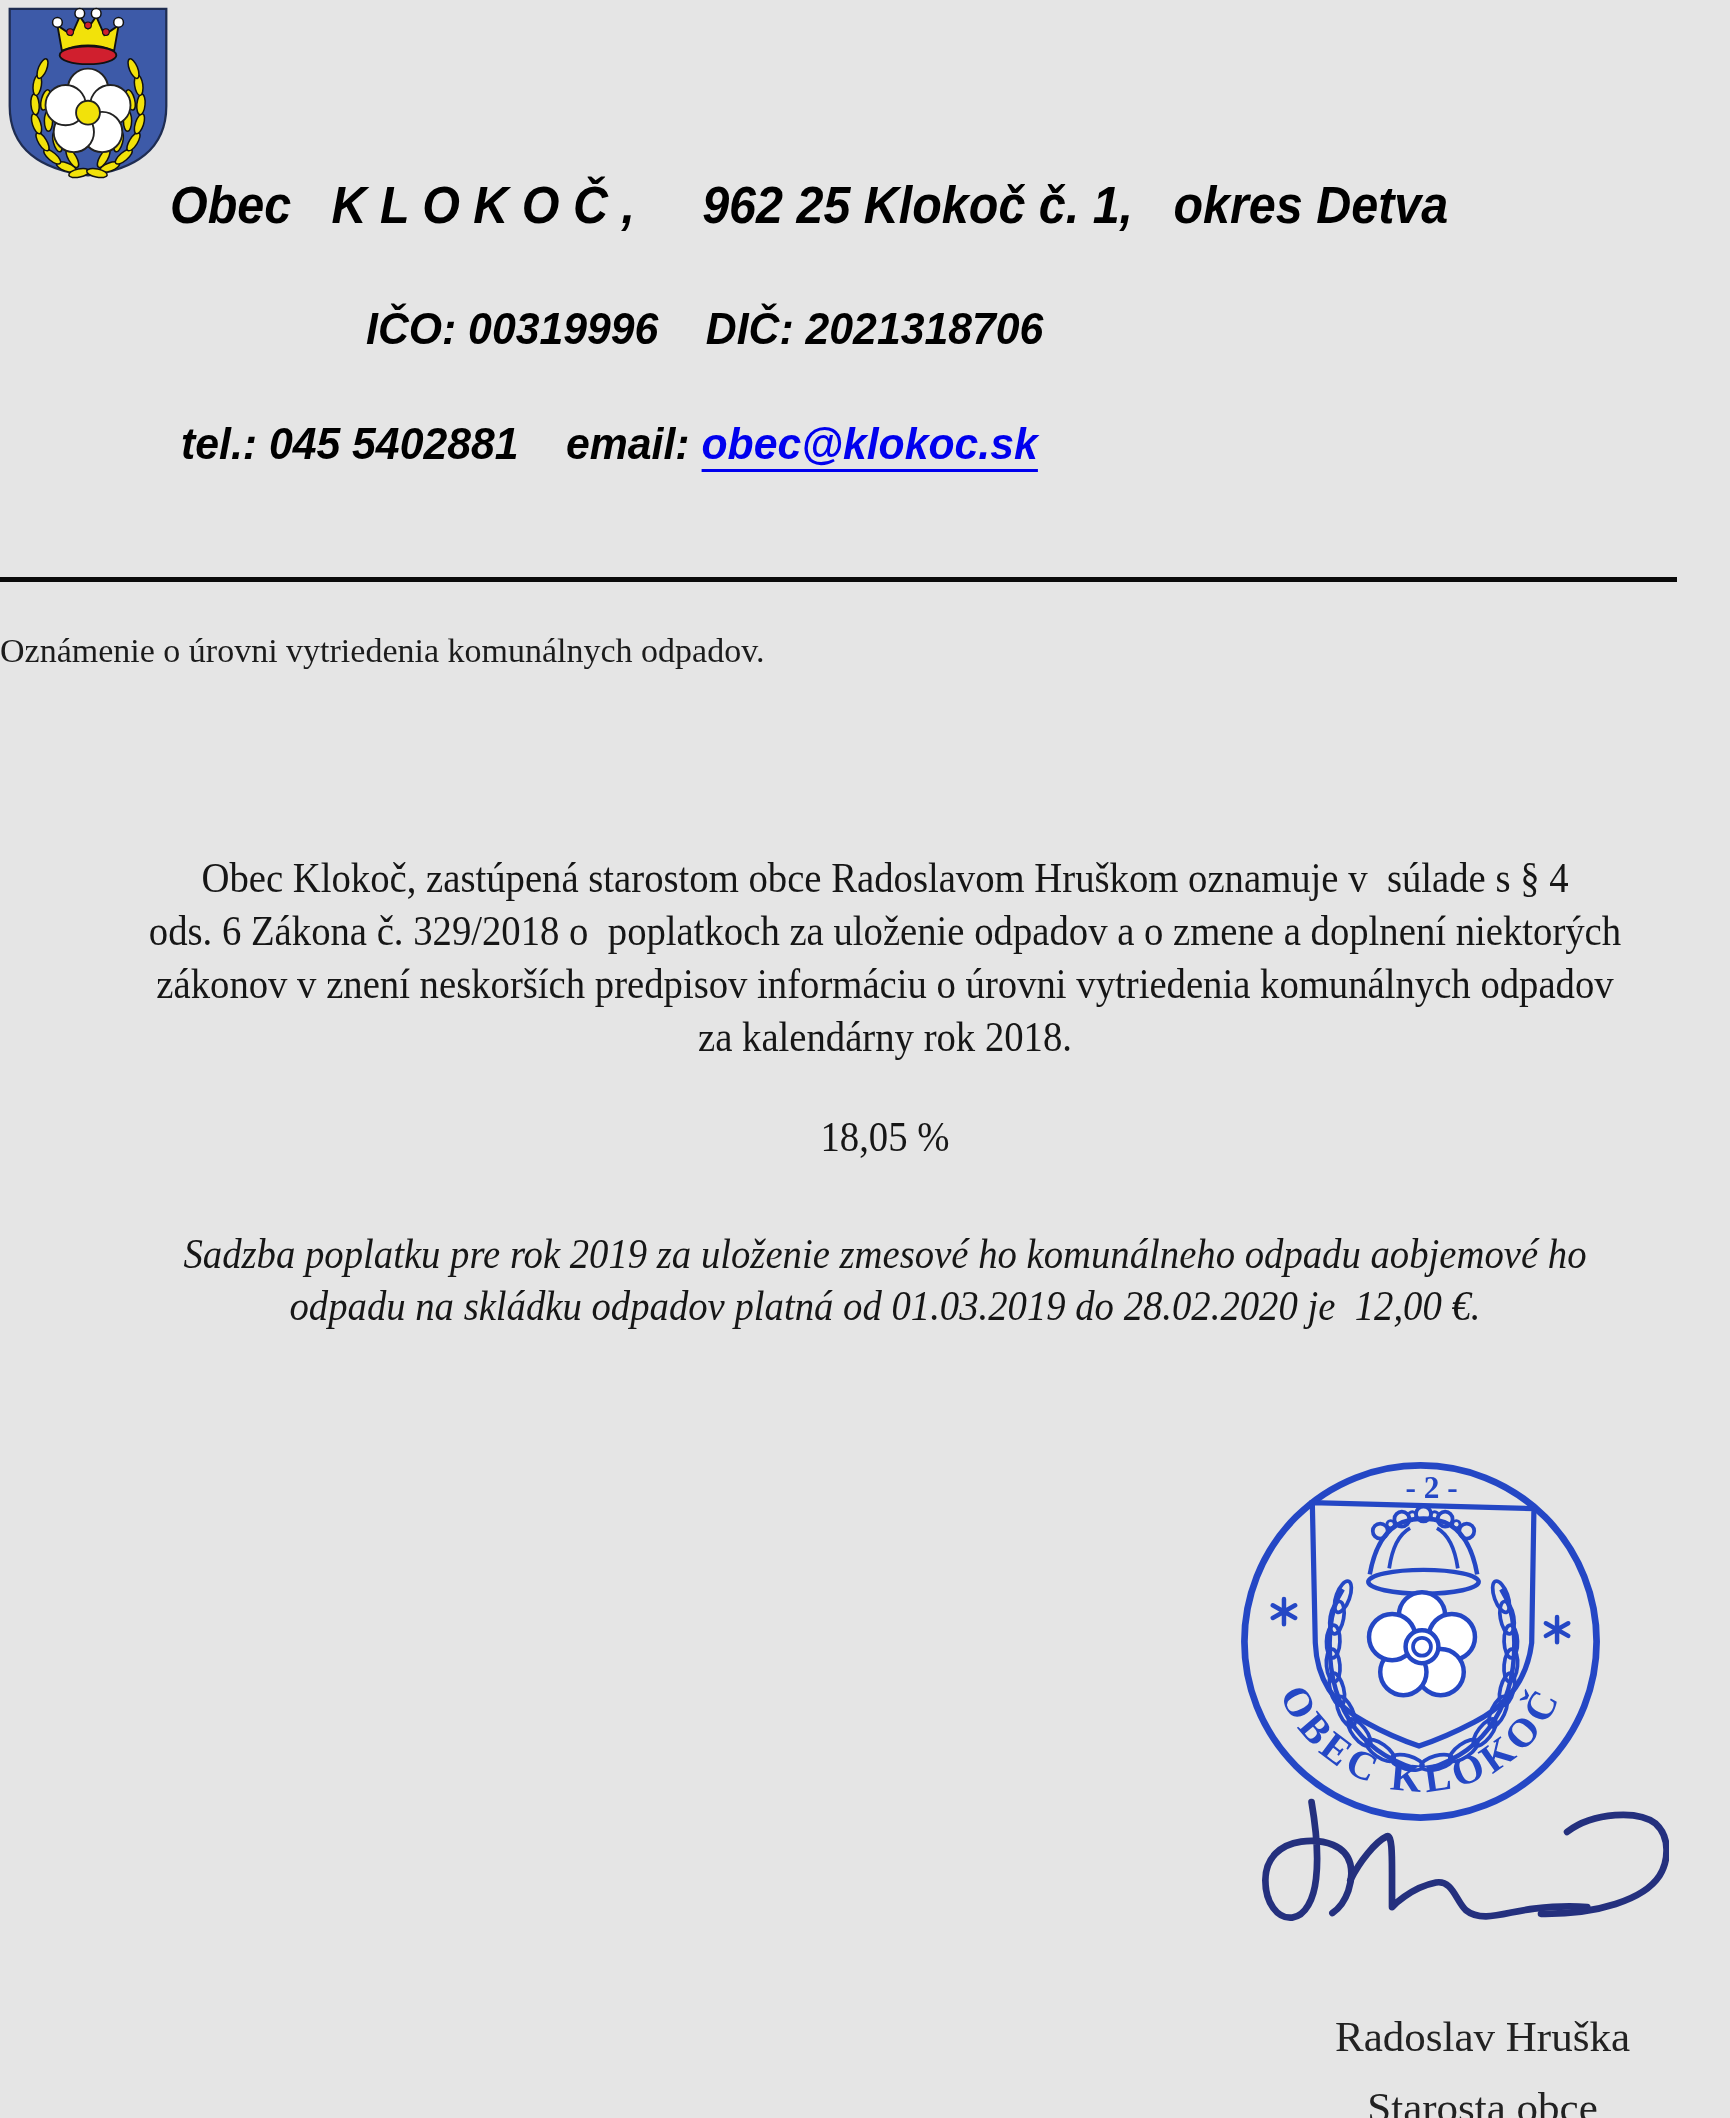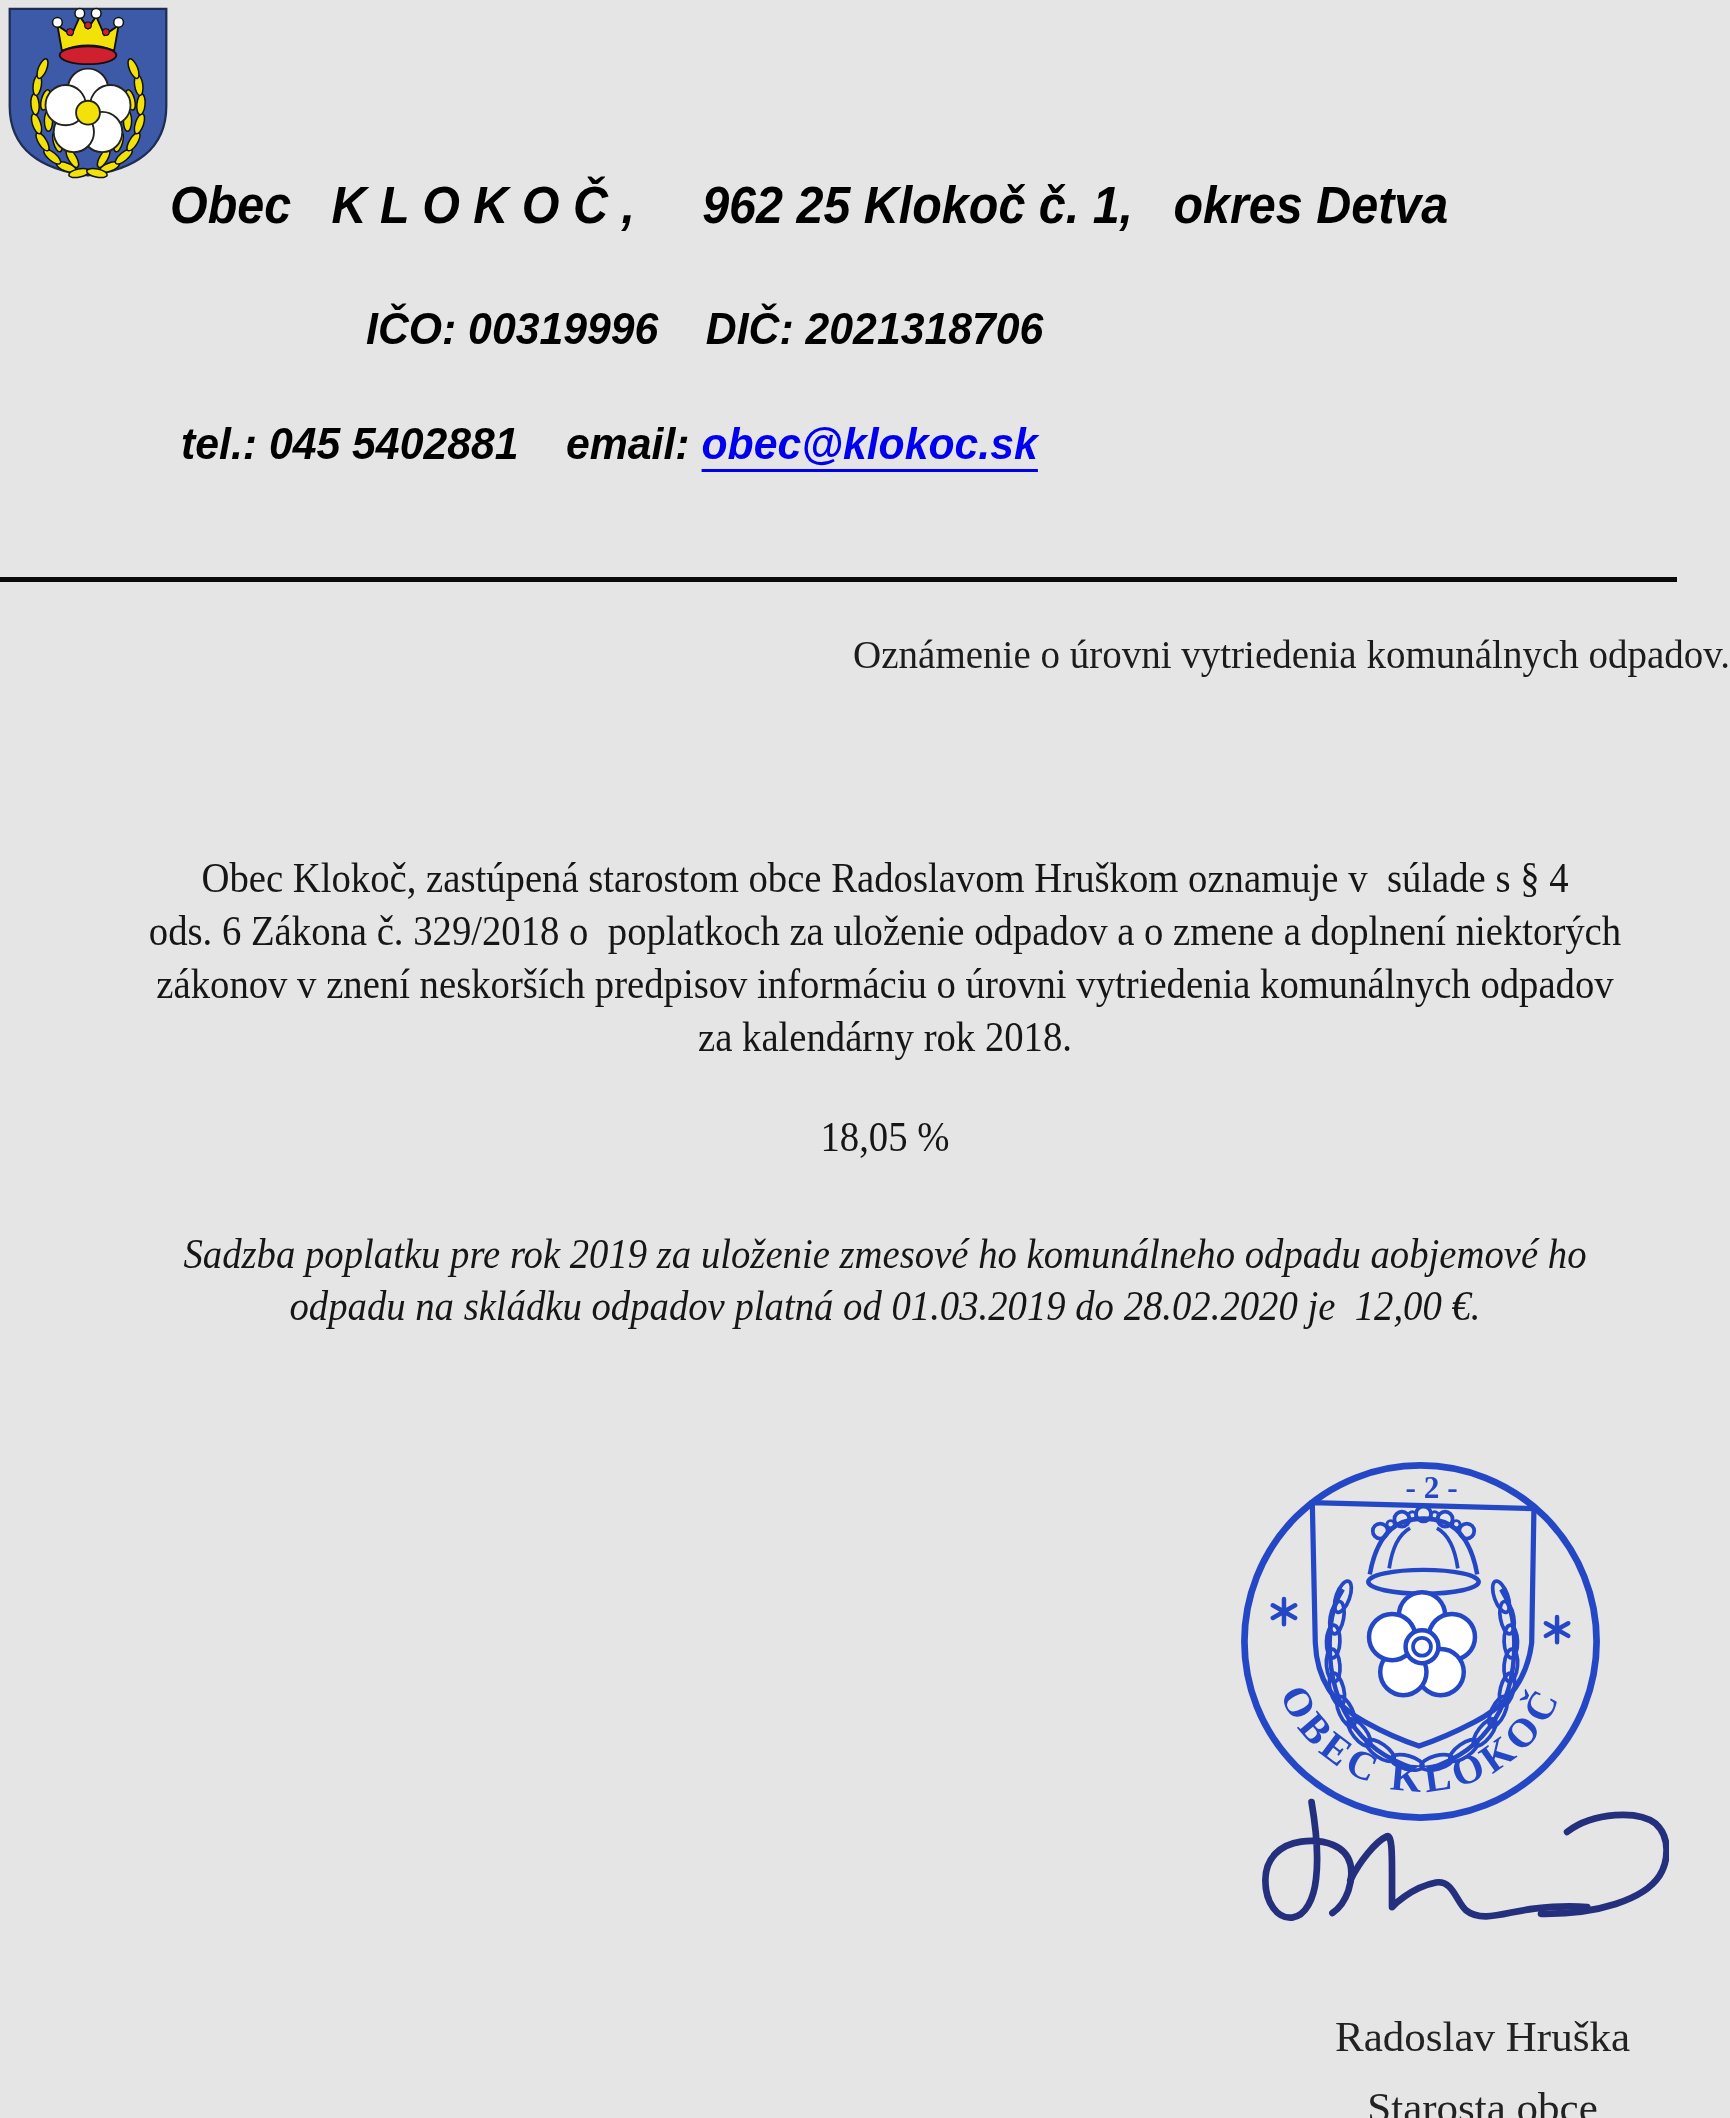--- a/index.html
+++ b/index.html
@@ -7,22 +7,22 @@
         font-family:"Liberation Serif",serif;color:#161616;}
   
   .hline{position:absolute;font-family:"Liberation Sans",sans-serif;font-weight:bold;
          font-style:italic;white-space:pre;color:#000;
          transform:scaleX(0.95);transform-origin:0 50%;}
   .h1{left:170px;top:176px;font-size:51px;}
   .h2{left:366px;top:303px;font-size:45px;}
   .h3{left:181px;top:418px;font-size:45px;}
   .email{color:#0000ee;text-decoration:none;border-bottom:3.7px solid #0000ee;}
   .rule{position:absolute;left:0;top:577px;width:1677px;height:4.5px;background:#0a0a0a;}
-  .title{position:absolute;left:0;top:632px;width:100%;text-align:right;
-         font-size:39px;color:#1c1c1c;white-space:pre;}
+  .title{position:absolute;left:0;top:632px;width:100%;text-align:left;
+         font-size:34px;color:#1c1c1c;white-space:pre;}
   .para{position:absolute;left:0;width:100%;margin-left:20px;}
   .line{display:block;text-align:center;white-space:pre;font-size:43px;line-height:53px;
         transform:scaleX(0.9);}
   .p1{top:851px;}
   .pu{top:1081px;}
   .pp{top:1110px;}
   .ps{top:1228px;font-style:italic;}
   .ps .line{line-height:52px;}
   .footer{position:absolute;left:1184px;top:2012px;width:597px;text-align:center;
           font-size:43px;color:#222;}

